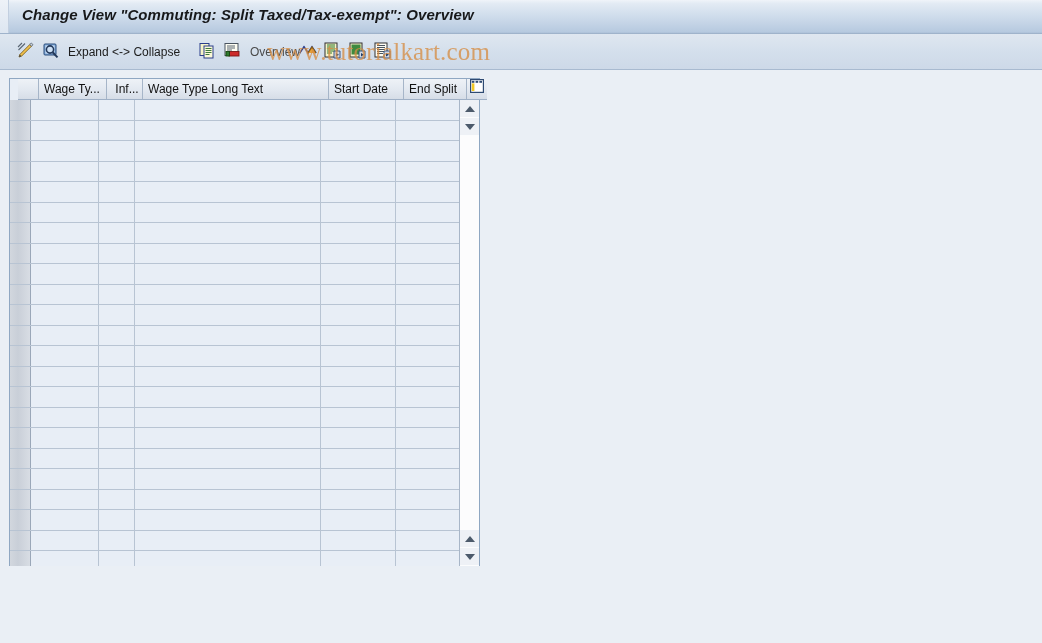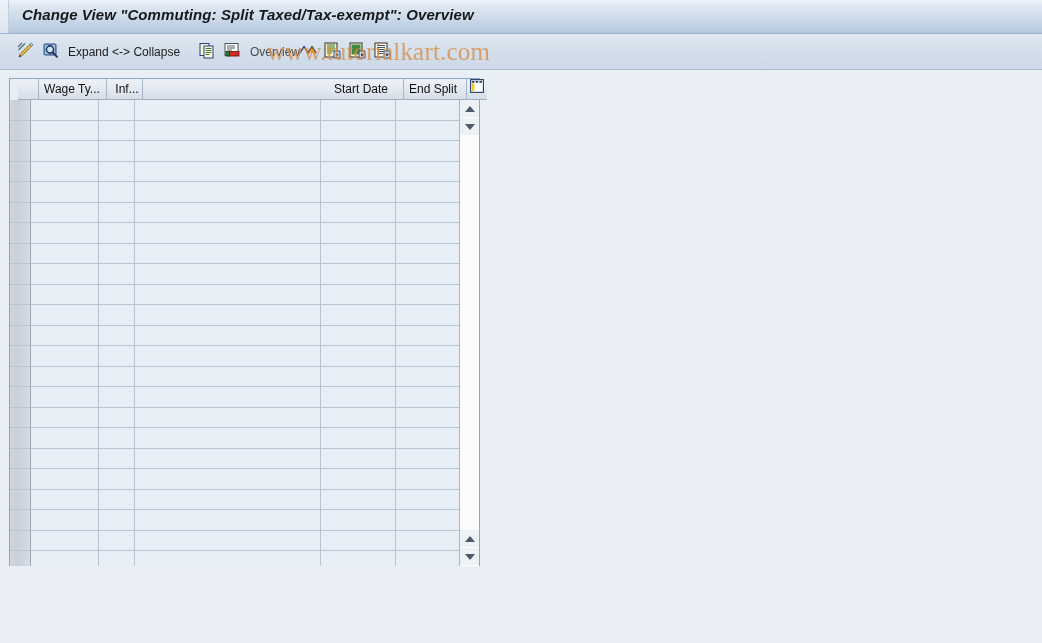--- a/index.html
+++ b/index.html
@@ -290,20 +290,21 @@
 </div>
 
 <div id="watermark">www.tutorialkart.com</div>
 
 <div id="table-wrap">
 
   <div id="thead">
     <div class="th corner" style="left:0; width:21px;"></div>
     <div class="th" style="left:21px;  width:68px;">Wage Ty...</div>
     <div class="th" style="left:89px;  width:36px;text-align:center;">Inf...</div>
+    <div class="th" style="left:125px; width:186px;">Wage Type Long Text</div>
     <div class="th" style="left:311px; width:75px;">Start Date</div>
     <div class="th" style="left:386px; width:63px;">End Split</div>
     <div class="th corner" style="left:449px; width:20px; border-right:none; display:flex; align-items:center; justify-content:center;">
       <span>
         <svg width="14" height="14" viewBox="0 0 14 14">
           <rect x="0.5" y="0.5" width="13" height="13" fill="#ffffff" stroke="#2e4a72" stroke-width="1.4"></rect>
           <rect x="1.8" y="1.8" width="2.6" height="2" fill="#2e4a72"></rect>
           <rect x="5.6" y="1.8" width="2.6" height="2" fill="#2e4a72"></rect>
           <rect x="9.4" y="1.8" width="2.6" height="2" fill="#2e4a72"></rect>
           <rect x="1.8" y="4.4" width="2.6" height="7.6" fill="#f2c824"></rect>

